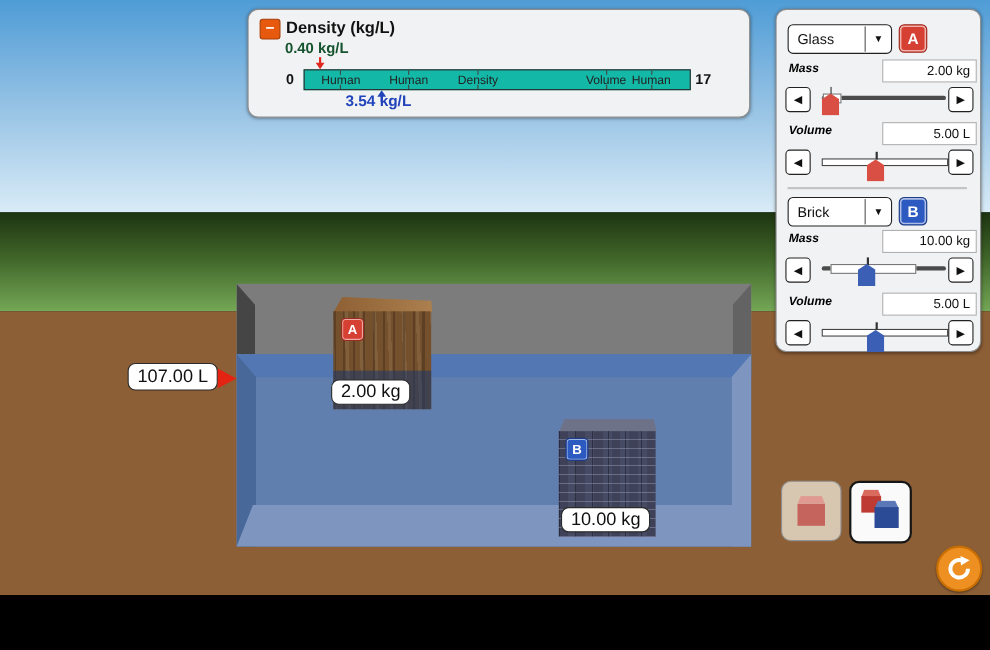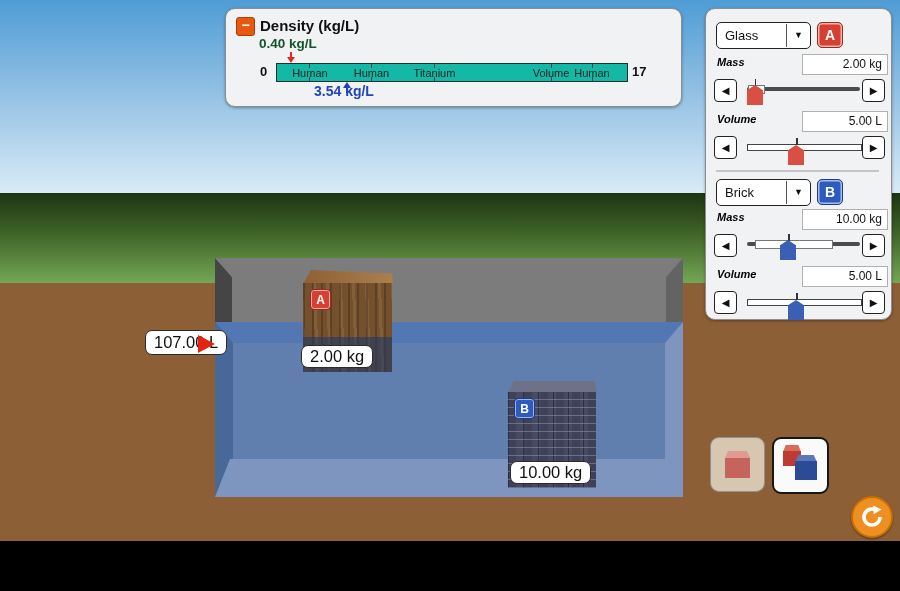--- a/index.html
+++ b/index.html
@@ -124,21 +124,21 @@
   </div>
   <div class="abs scene-label" style="left:301px;top:345px;">2.00 kg</div>
 
   <div class="abs blockB-top"></div>
   <div class="abs blockB-front"></div>
   <div class="abs badge badge-blue" style="left:514px;top:398px;">
     <span>B</span>
   </div>
   <div class="abs scene-label" style="left:510px;top:461px;">10.00 kg</div>
 
-  <div class="abs readout-box" style="left:145px;top:330px;">107.00 L</div>
+  <div class="abs readout-box" style="left:116px;top:330px;">107.00 L</div>
   <div class="abs readout-arrow"></div>
 
   <div class="abs dpanel">
     <div class="abs collapse-btn">
       <span>−</span>
     </div>
     <div class="abs dtitle">Density (kg/L)</div>
     <div class="abs dred">0.40 kg/L</div>
     <div class="abs dmin">0</div>
     <div class="abs dbar">
@@ -148,21 +148,21 @@
         <span class="mlabel">Human</span>
       </div>
       <div class="marker" style="left:27%;">
         <div class="tick-t"></div>
         <div class="tick-b"></div>
         <span class="mlabel">Human</span>
       </div>
       <div class="marker" style="left:45%;">
         <div class="tick-t"></div>
         <div class="tick-b"></div>
-        <span class="mlabel">Titanium</span>
+        <span class="mlabel">Density</span>
       </div>
       <div class="marker" style="left:78.3%;">
         <div class="tick-t"></div>
         <div class="tick-b"></div>
         <span class="mlabel">Volume</span>
       </div>
       <div class="marker" style="left:90%;">
         <div class="tick-t"></div>
         <div class="tick-b"></div>
         <span class="mlabel">Human</span>

